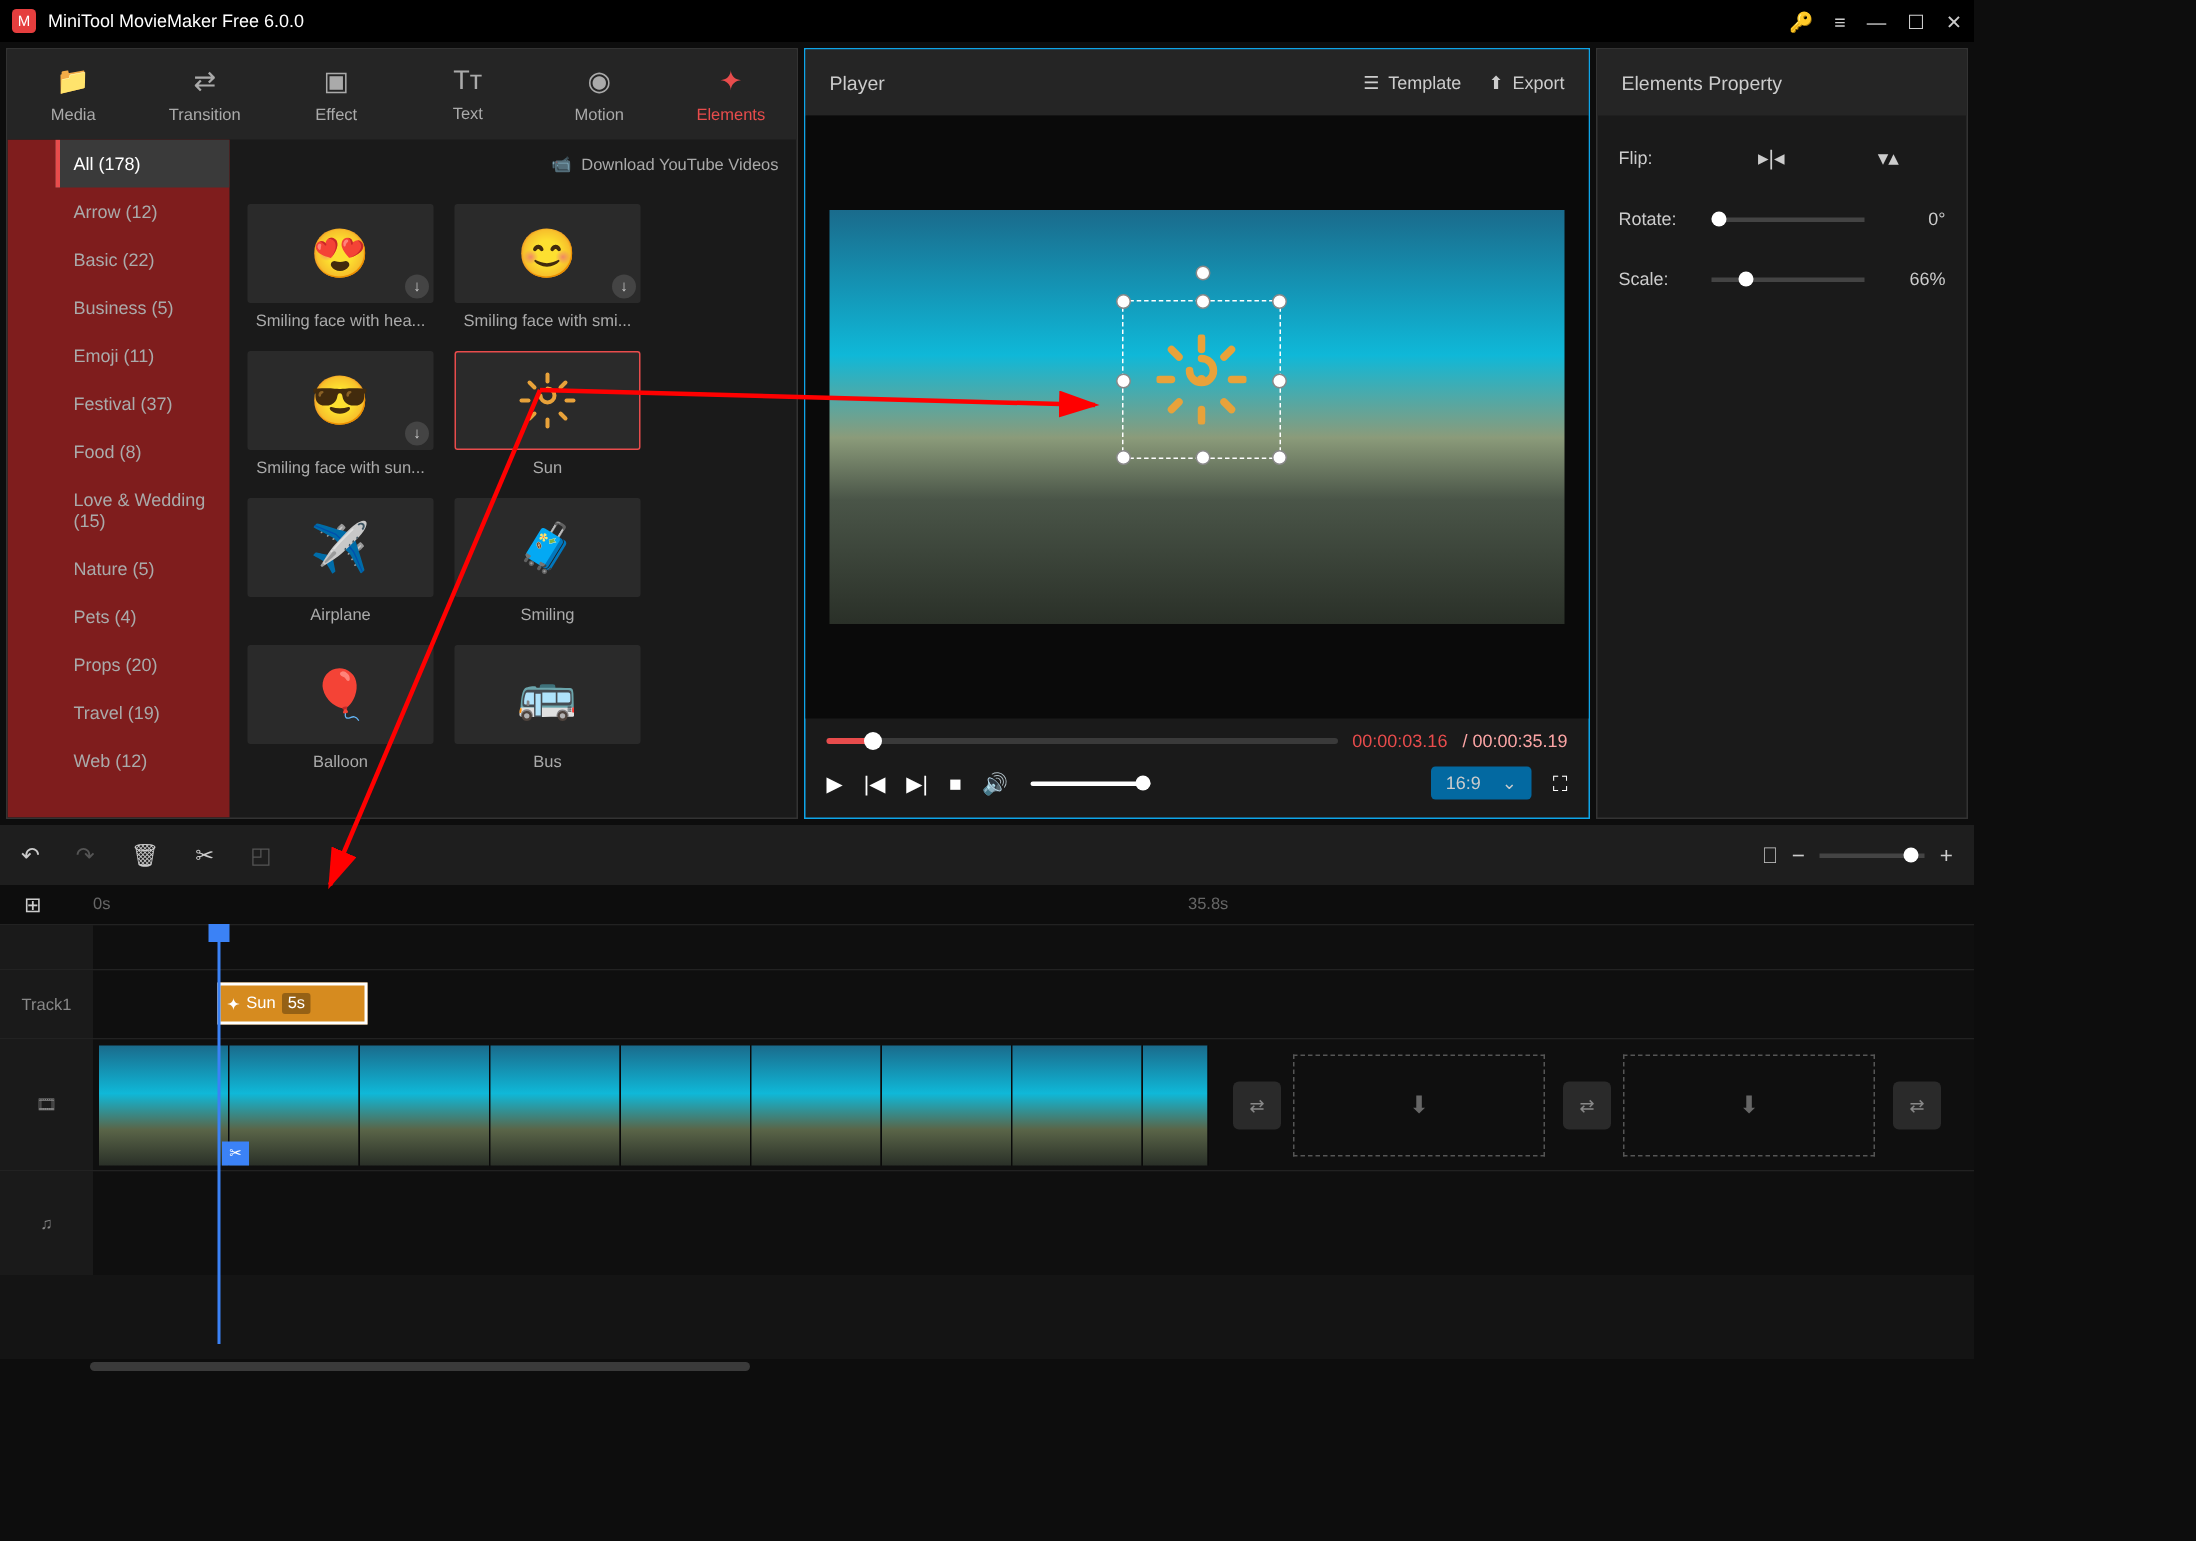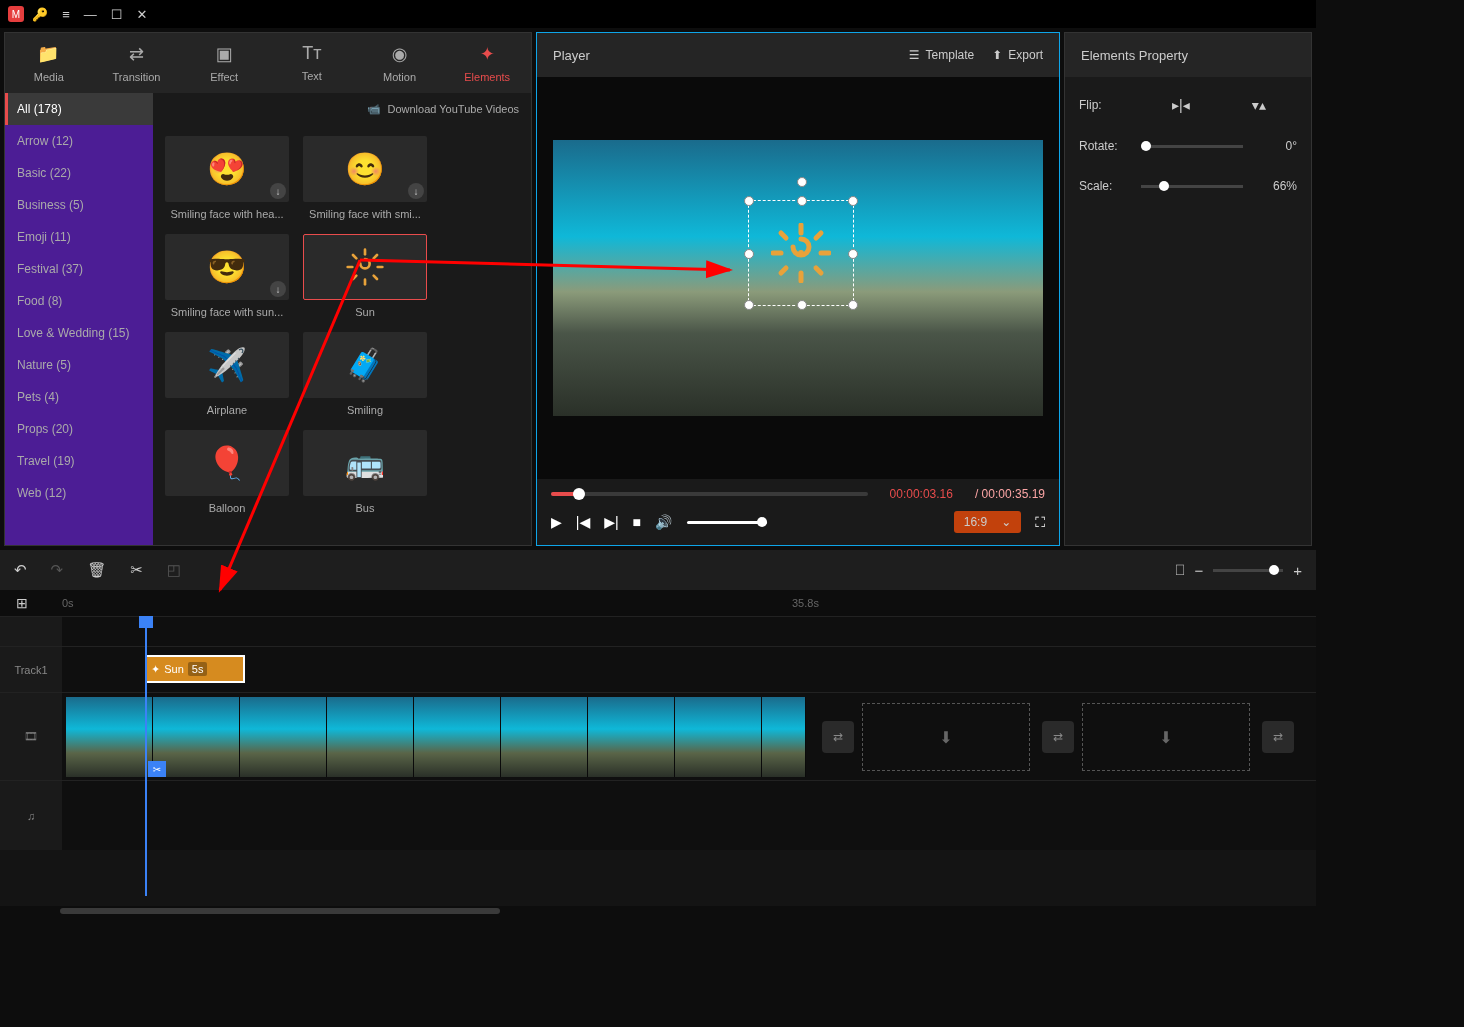--- a/index.html
+++ b/index.html
@@ -16,21 +16,21 @@
 
 .main { display: flex; height: 522px; }
 
 
 .left-panel { width: 528px; background: #1a1a1a; display: flex; flex-direction: column; border: 1px solid #333; margin: 4px 0 4px 4px; }
 .tabs { display: flex; background: #252525; }
 .tab { flex: 1; display: flex; flex-direction: column; align-items: center; padding: 10px 0; cursor: pointer; color: #aaa; font-size: 11px; gap: 6px; }
 .tab.active { color: #e84c4c; }
 .tab-icon { font-size: 18px; }
 .left-body { display: flex; flex: 1; overflow: hidden; }
-.categories { width: 148px; background: #4c1d95; overflow-y: auto; }
+.categories { width: 148px; background: #7f1d1d; overflow-y: auto; padding-left: 32px; }
 .cat-item { padding: 9px 12px; color: #aaa; cursor: pointer; font-size: 12px; }
 .cat-item.active { background: #3a3a3a; color: #fff; border-left: 3px solid #e84c4c; padding-left: 9px; }
 .elements-area { flex: 1; padding: 6px 12px; overflow-y: auto; }
 .youtube-row { text-align: right; color: #aaa; font-size: 11px; padding: 4px 0 20px; }
 .elements-grid { display: flex; flex-wrap: wrap; gap: 14px; }
 .el-card { width: 124px; display: flex; flex-direction: column; align-items: center; gap: 6px; }
 .el-thumb { width: 124px; height: 66px; background: #2a2a2a; border-radius: 2px; display: flex; align-items: center; justify-content: center; font-size: 32px; position: relative; }
 .el-thumb.selected { border: 1px solid #e84c4c; }
 .el-dl { position: absolute; bottom: 3px; right: 3px; width: 16px; height: 16px; background: #444; border-radius: 50%; font-size: 10px; display: flex; align-items: center; justify-content: center; }
 .el-label { font-size: 11px; color: #aaa; text-align: center; white-space: nowrap; overflow: hidden; text-overflow: ellipsis; width: 100%; }
@@ -40,31 +40,31 @@
 .player-header { height: 44px; display: flex; align-items: center; padding: 0 16px; background: #252525; }
 .player-title { flex: 1; color: #ccc; font-size: 13px; }
 .player-hbtns { display: flex; gap: 18px; }
 .player-hbtn { display: flex; align-items: center; gap: 6px; color: #ccc; font-size: 12px; cursor: pointer; }
 .preview-area { flex: 1; display: flex; align-items: center; justify-content: center; background: #0a0a0a; position: relative; }
 .preview-canvas { width: 490px; height: 276px; background: linear-gradient(180deg, #1a6b8c 0%, #0fb8d8 35%, #8b9b7a 55%, #4a5548 70%, #2a3028 100%); position: relative; }
 .sun-overlay { position: absolute; left: 195px; top: 60px; width: 106px; height: 106px; border: 1px dashed #fff; }
 .sun-overlay .handle { position: absolute; width: 10px; height: 10px; background: #fff; border: 1px solid #888; border-radius: 50%; }
 .sun-icon-big { width: 100%; height: 100%; display: flex; align-items: center; justify-content: center; color: #e8a23a; font-size: 56px; }
 .player-controls { padding: 8px 14px 12px; }
-.seek-row { display: flex; align-items: center; gap: 22px; margin-bottom: 10px; }
+.seek-row { display: flex; align-items: center; gap: 10px; margin-bottom: 10px; }
 .seek-bar { flex: 1; height: 4px; background: #3a3a3a; position: relative; border-radius: 2px; }
 .seek-fill { position: absolute; left: 0; top: 0; height: 100%; width: 9%; background: #e84c4c; border-radius: 2px; }
 .seek-thumb { position: absolute; left: 9%; top: -4px; width: 12px; height: 12px; background: #fff; border-radius: 50%; margin-left: -6px; }
 .time-cur { color: #e84c4c; font-size: 12px; }
 .time-dur { color: #fca5a5; font-size: 12px; }
 .ctrl-row { display: flex; align-items: center; gap: 14px; }
 .ctrl-btn { color: #fff; font-size: 14px; cursor: pointer; }
 .vol-bar { width: 80px; height: 3px; background: #fff; border-radius: 2px; position: relative; }
 .vol-thumb { position: absolute; right: 0; top: -4px; width: 10px; height: 10px; background: #fff; border-radius: 50%; }
-.aspect-sel { margin-left: auto; background: #c2410c; padding: 4px 10px; border-radius: 3px; color: #ccc; display: flex; gap: 14px; align-items: center; }
+.aspect-sel { margin-left: auto; background: #0369a1; padding: 4px 10px; border-radius: 3px; color: #ccc; display: flex; gap: 14px; align-items: center; }
 
 
 .right-panel { width: 248px; background: #1a1a1a; margin: 4px 4px 4px 0; border: 1px solid #333; display: flex; flex-direction: column; }
 .right-header { height: 44px; display: flex; align-items: center; padding: 0 16px; background: #252525; color: #ccc; font-size: 13px; }
 .prop-body { padding: 20px 14px; flex: 1; }
 .prop-row { display: flex; align-items: center; margin-bottom: 26px; font-size: 12px; color: #ccc; }
 .prop-label { width: 62px; }
 .prop-ctrl { flex: 1; display: flex; align-items: center; justify-content: space-around; }
 .flip-btn { font-size: 14px; cursor: pointer; }
 .prop-slider { flex: 1; height: 3px; background: #444; position: relative; margin-right: 12px; }
@@ -103,20 +103,21 @@
 
 
 .hscroll { height: 10px; background: #0d0d0d; display: flex; align-items: center; padding: 0 60px; }
 .hscroll-thumb { height: 6px; width: 440px; background: #3a3a3a; border-radius: 3px; }
 </style>
 </head>
 <body>
 
 <div class="titlebar">
   <div class="app-icon">M</div>
+  <div class="titlebar-title">MiniTool MovieMaker Free 6.0.0</div>
   <div class="titlebar-controls">
     <span class="key-icon">🔑</span>
     <span>≡</span>
     <span>—</span>
     <span>☐</span>
     <span>✕</span>
   </div>
 </div>
 
 <div class="main">

